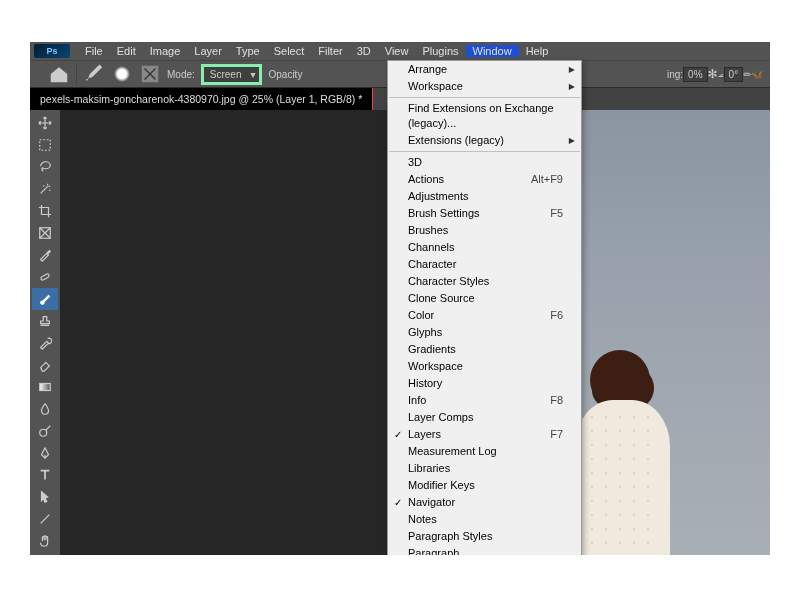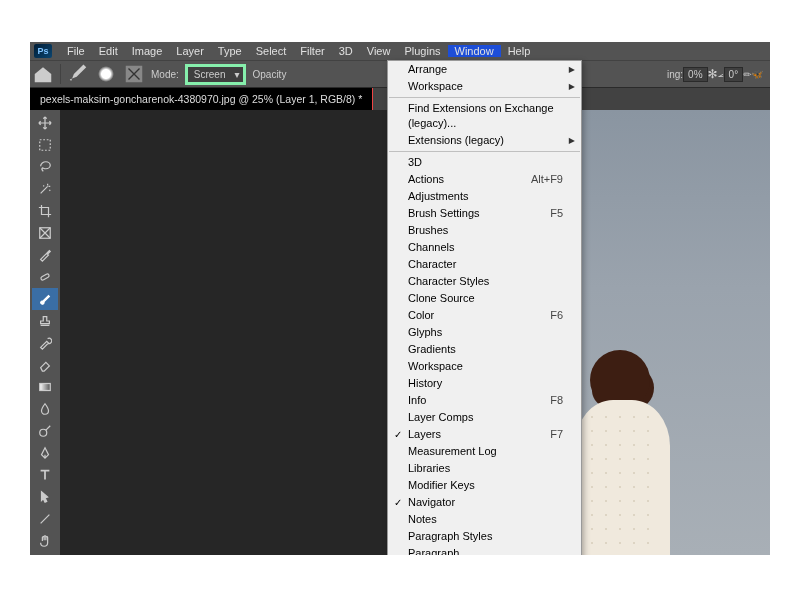--- a/index.html
+++ b/index.html
@@ -1,24 +1,24 @@
 <!DOCTYPE html>
 <html><head>
 <meta charset="utf-8">
 <style>
   * { margin: 0; padding: 0; box-sizing: border-box; font-family: Tahoma, Arial, sans-serif; }
   body { background: #fff; width: 800px; height: 589px; position: relative; overflow: hidden; }
   .frame { position: absolute; left: 30px; top: 42px; width: 740px; height: 513px; background: #323232; overflow: hidden; }
   
   .menubar { height: 18px; background: #535353; display: flex; align-items: center; font-size: 11px; color: #e0e0e0; padding-left: 4px; }
-  .ps-logo { width: 18px; height: 14px; background: linear-gradient(135deg,#001d36,#0b4570); color:#7fc3ff; font-weight:bold; font-size:9px; display:flex; align-items:center; justify-content:center; margin-right:8px; border-radius:2px;}
+  .ps-logo { width: 36px; height: 14px; background: linear-gradient(135deg,#001d36,#0b4570); color:#7fc3ff; font-weight:bold; font-size:9px; display:flex; align-items:center; justify-content:center; margin-right:8px; border-radius:2px;}
   .menu-item { padding: 0 7px; cursor: default; }
   .menu-item.open { background:#1d4ed8; }
   
-  .optionsbar { height: 28px; background: #535353; border-top:1px solid #424242; border-bottom:1px solid #2a2a2a; display:flex; align-items:center; font-size:10px; color:#ccc; padding-left:2px; gap:6px;}
+  .optionsbar { height: 28px; background: #535353; border-top:1px solid #424242; border-bottom:1px solid #2a2a2a; display:flex; align-items:center; font-size:10px; color:#ccc; padding-left:18px; gap:6px;}
   .opt-btn { width:22px; height:22px; background:#535353; display:flex; align-items:center; justify-content:center; color:#ccc;}
   .opt-sep { width:1px; height:20px; background:#424242;}
   .dot-brush { width:16px; height:16px; border-radius:50%; background:radial-gradient(circle,#fff 40%,rgba(255,255,255,0)70%);}
   .mode-select { background:#3f3f3f; border:3px solid #86efac; color:#ccc; font-size:10px; padding:2px 18px 2px 6px; position:relative;}
   .opt-right { margin-left:auto; display:flex; align-items:center; padding-right:6px;}
   .angle-box { background:#3f3f3f; border:1px solid #2a2a2a; padding:1px 4px; font-size:10px;}
   .gear { font-size:12px;}
   
   .tabbar { height:22px; background:#424242; display:flex; align-items:center; font-size:10.5px;}
   .doc-tab { background:#000000; color:#ddd; padding:0 10px; height:22px; display:flex; align-items:center; border-right:1px solid #ef4444;}

